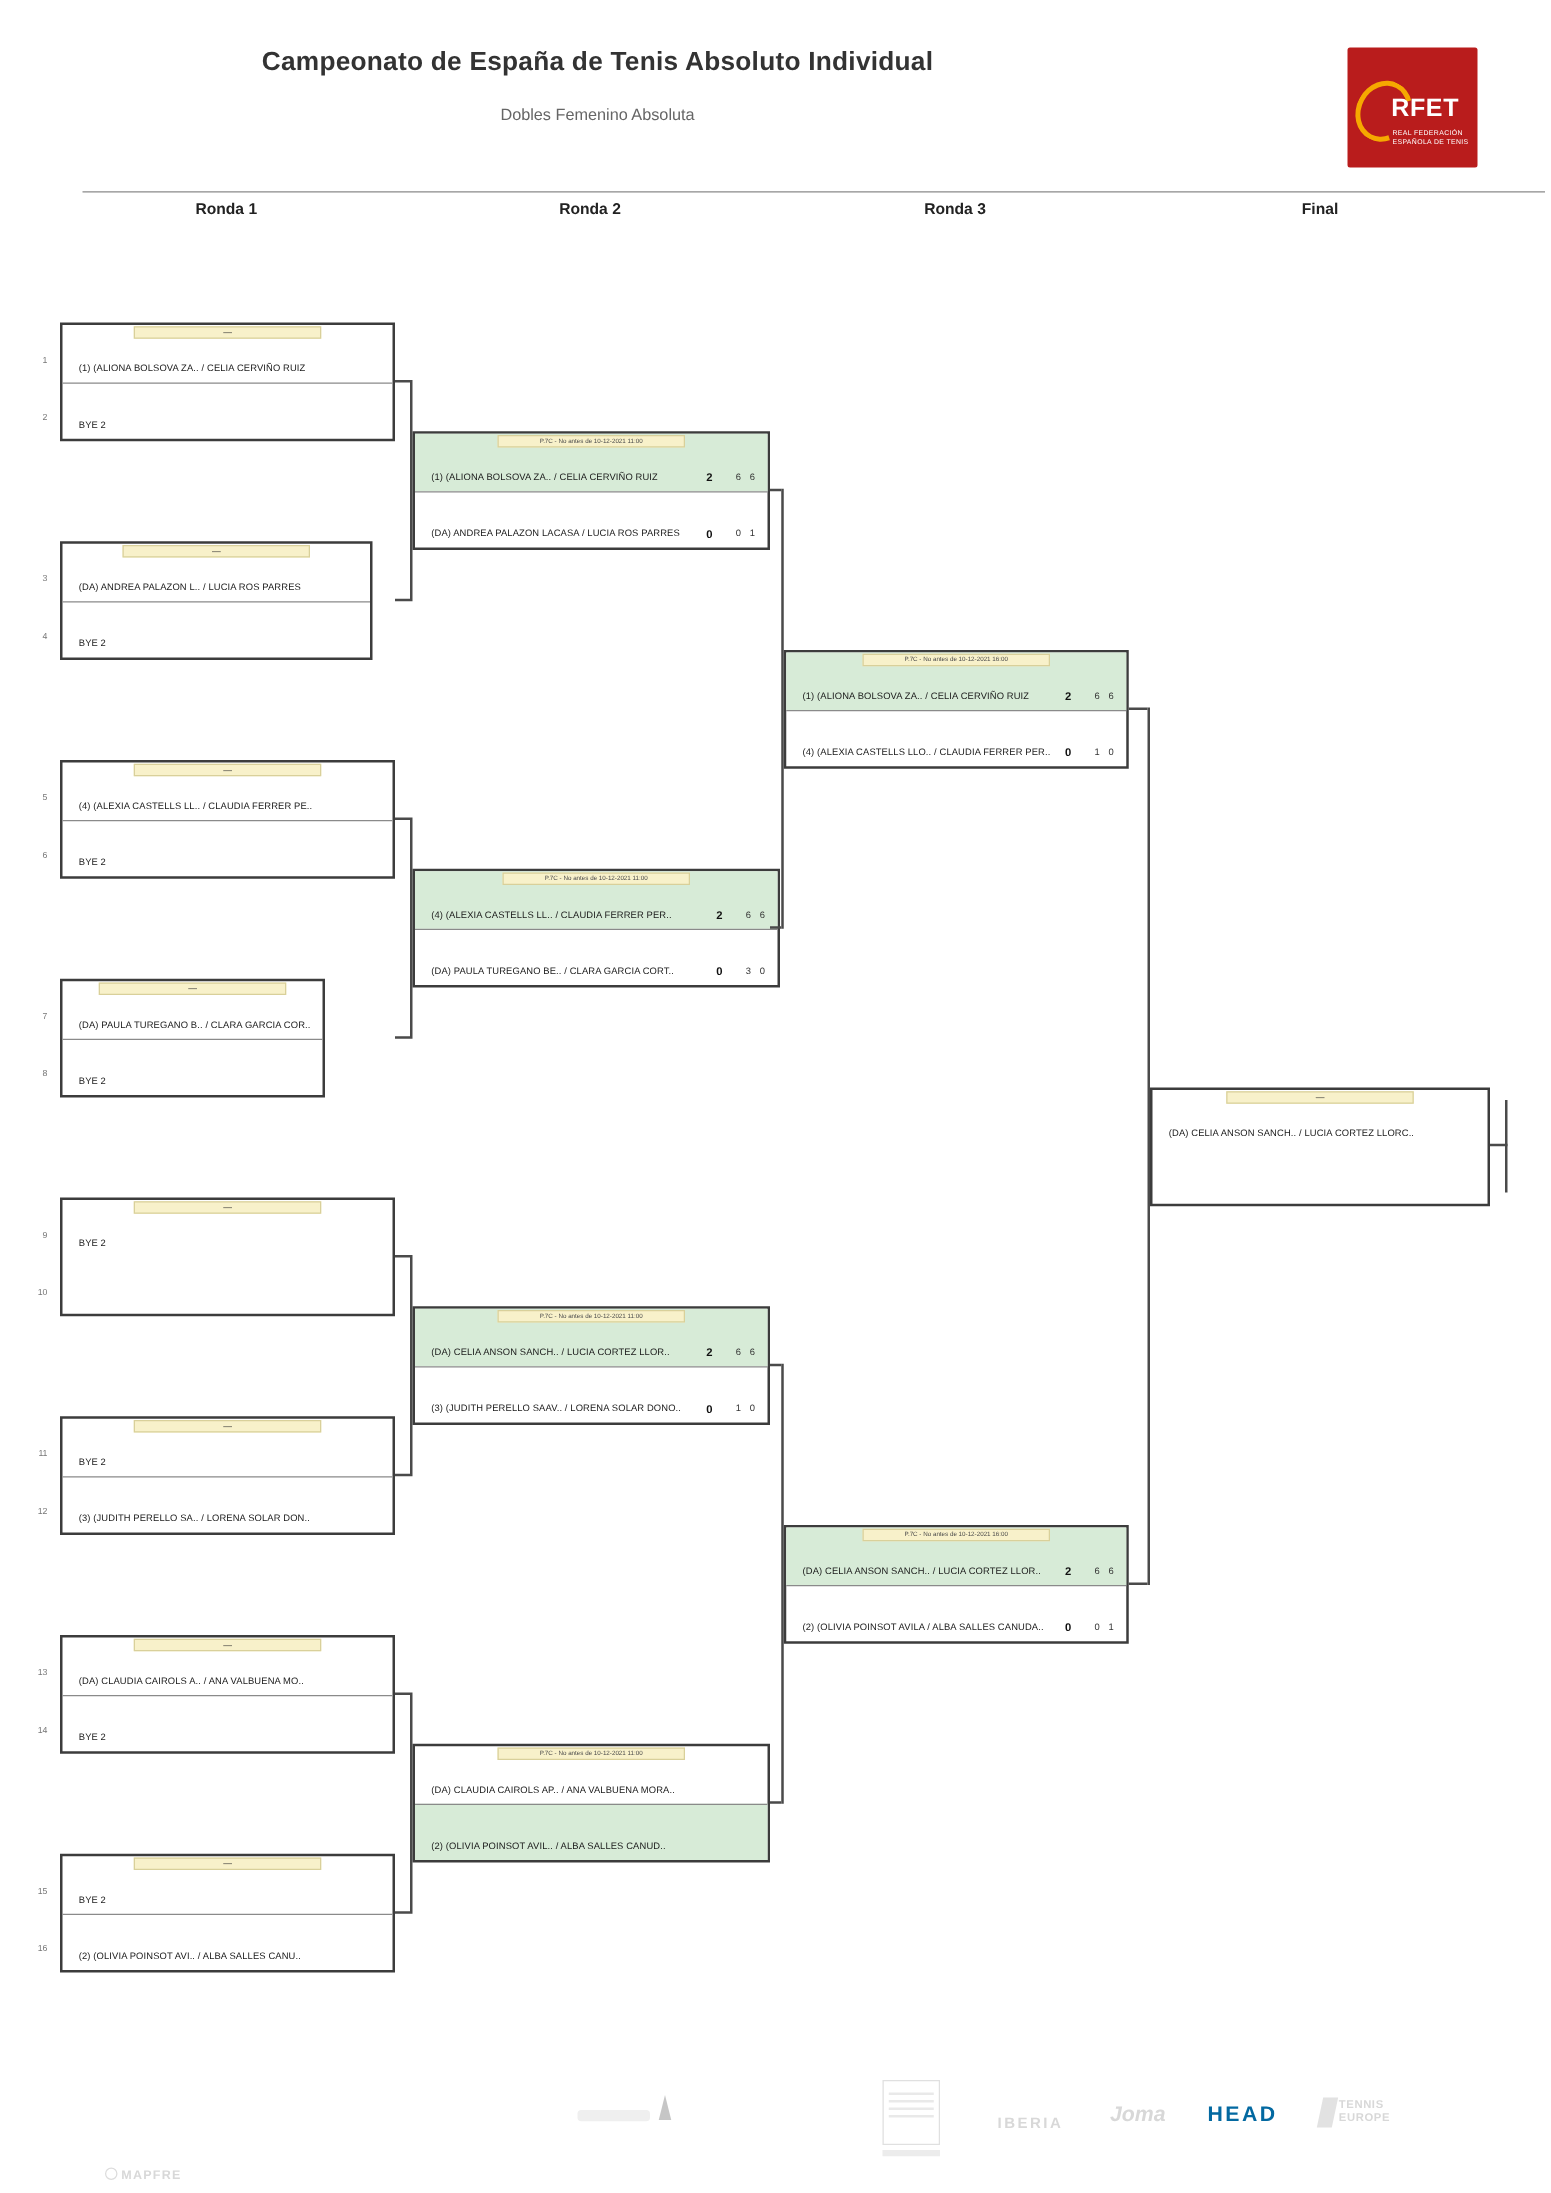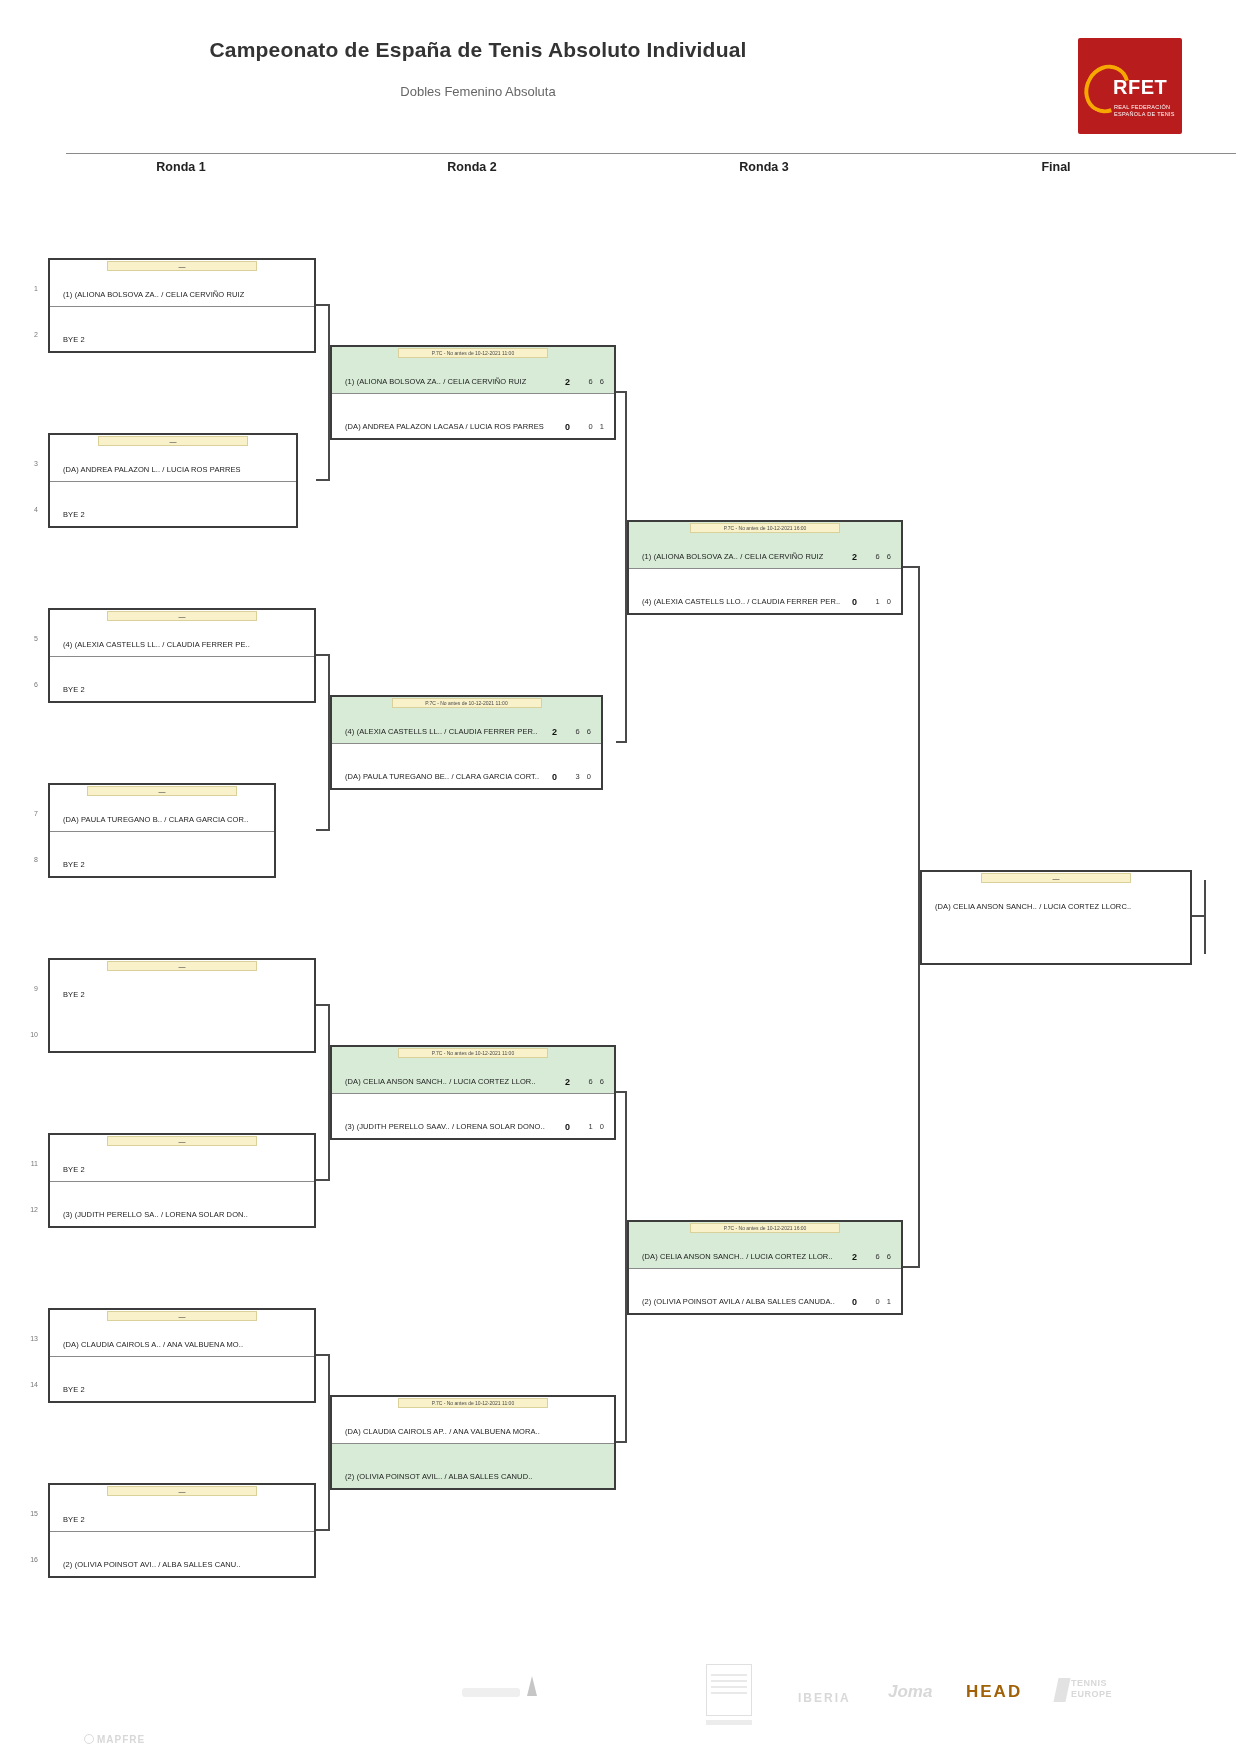--- a/index.html
+++ b/index.html
@@ -39,21 +39,21 @@
   .sp{position:absolute;color:#d8d8d8;white-space:nowrap;}
   .sp-mapfre{left:84px;top:1690px;font-size:10px;font-weight:bold;letter-spacing:1px;margin-top:44px;}
   .sp-circle{display:inline-block;width:8px;height:8px;border:1.5px solid #dcdcdc;border-radius:50%;vertical-align:-1px;margin-right:3px;}
   .sp-blob{position:absolute;left:462px;top:1688px;width:58px;height:9px;background:#efefef;border-radius:3px;}
   .sp-emblem{position:absolute;left:527px;top:1676px;width:0;height:0;border-left:5px solid transparent;border-right:5px solid transparent;border-bottom:20px solid #a8a8a8;opacity:.65;}
   .sp-csd{position:absolute;left:706px;top:1664px;width:46px;height:52px;border:1px solid #e0e0e0;box-sizing:border-box;padding:5px 4px;}
   .sp-csd i{display:block;height:2px;background:#e9e9e9;margin:4px 0;}
   .sp-csd-cap{position:absolute;left:706px;top:1720px;width:46px;height:5px;background:#ececec;}
   .sp-iberia{left:798px;top:1691px;font-size:12px;font-weight:bold;letter-spacing:2px;}
   .sp-joma{left:888px;top:1682px;font-size:17px;font-weight:bold;font-style:italic;}
-  .sp-head{left:966px;top:1682px;font-size:17px;font-weight:bold;letter-spacing:2px;color:#a16207;}
+  .sp-head{left:966px;top:1682px;font-size:17px;font-weight:bold;letter-spacing:2px;color:#0369a1;}
   .sp-te{position:absolute;left:1056px;top:1678px;display:flex;gap:3px;}
   .sp-te .glyph{width:12px;height:24px;background:#e2e2e2;transform:skewX(-12deg);}
   .sp-te .lines{font-size:9px;font-weight:bold;color:#d8d8d8;line-height:11px;letter-spacing:.5px;}
 </style>
 </head>
 <body>
 
 <div class="title-wrap">
   <div class="title">Campeonato de España de Tenis Absoluto Individual</div>
   <div class="subtitle">Dobles Femenino Absoluta</div>
@@ -110,21 +110,21 @@
 </div>
 <div class="mbox" style="left:48px;top:608px;width:268px">
   <div class="ylabel dash">—</div>
   <div class="row">
       <span class="nm">(4) (ALEXIA CASTELLS LL.. / CLAUDIA FERRER PE..</span>
     </div>
   <div class="row">
       <span class="nm">BYE 2</span>
     </div>
 </div>
-<div class="mbox" style="left:48px;top:783px;width:228px">
+<div class="mbox" style="left:48px;top:783px;width:212px">
   <div class="ylabel dash">—</div>
   <div class="row">
       <span class="nm">(DA) PAULA TUREGANO B.. / CLARA GARCIA COR..</span>
     </div>
   <div class="row">
       <span class="nm">BYE 2</span>
     </div>
 </div>
 <div class="mbox" style="left:48px;top:958px;width:268px">
   <div class="ylabel dash">—</div>
@@ -166,21 +166,21 @@
     <span class="nm">(1) (ALIONA BOLSOVA ZA.. / CELIA CERVIÑO RUIZ</span>
     <span class="sets">2</span>
     <span class="games">6 6</span>
   </div>
   <div class="row">
     <span class="nm">(DA) ANDREA PALAZON LACASA / LUCIA ROS PARRES</span>
     <span class="sets">0</span>
     <span class="games">0 1</span>
   </div>
 </div>
-<div class="mbox" style="left:330px;top:695px;width:273px">
+<div class="mbox" style="left:330px;top:695px;width:294px">
   <div class="ylabel">P.7C - No antes de 10-12-2021 11:00</div>
   <div class="row win">
     <span class="nm">(4) (ALEXIA CASTELLS LL.. / CLAUDIA FERRER PER..</span>
     <span class="sets">2</span>
     <span class="games">6 6</span>
   </div>
   <div class="row">
     <span class="nm">(DA) PAULA TUREGANO BE.. / CLARA GARCIA CORT..</span>
     <span class="sets">0</span>
     <span class="games">3 0</span>

